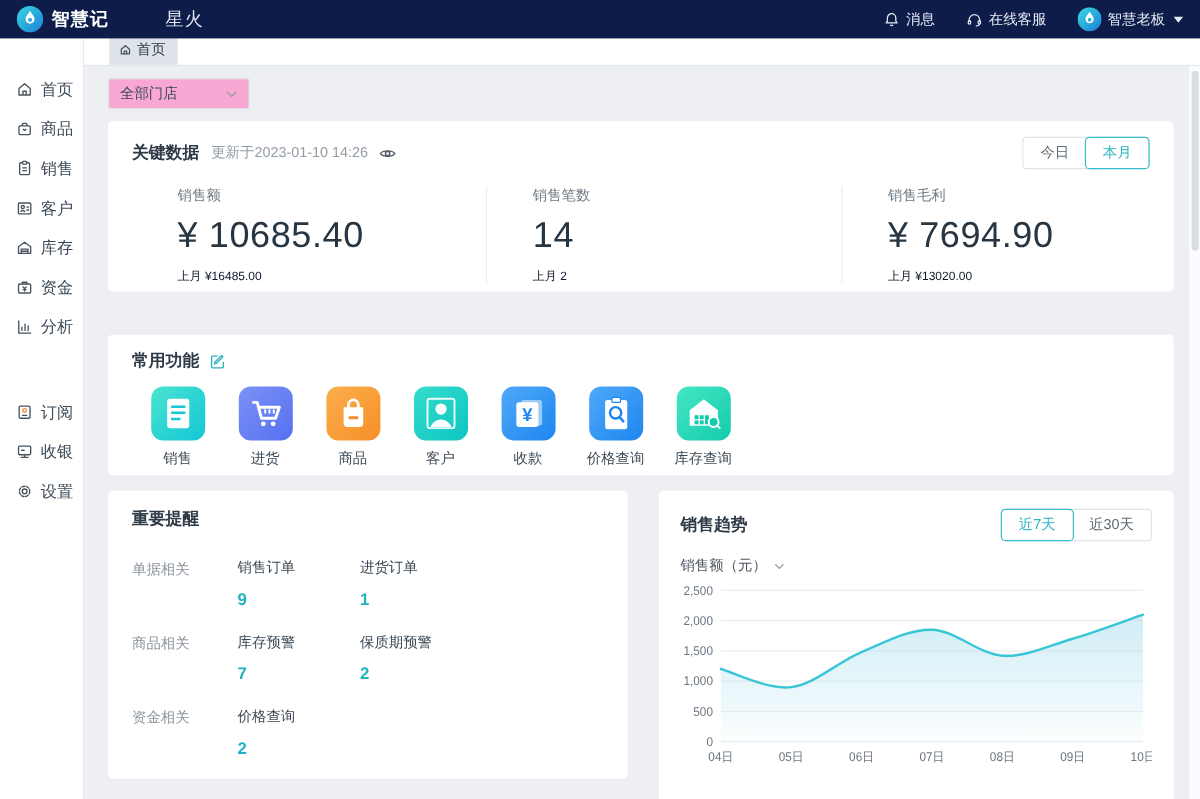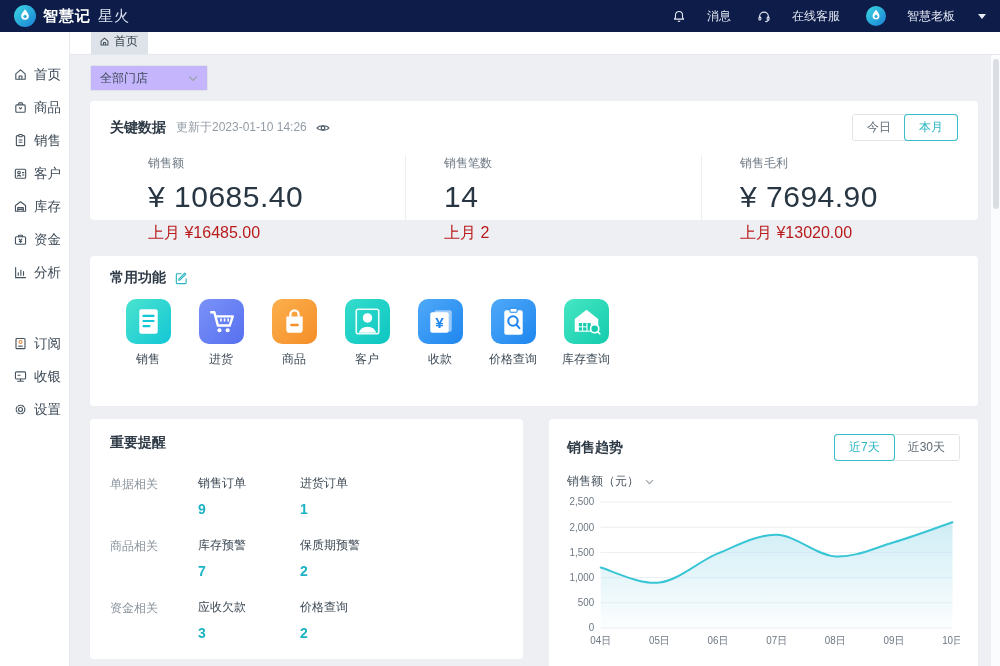--- a/index.html
+++ b/index.html
@@ -1,59 +1,59 @@
 <!DOCTYPE html>
 <html><head>
 <meta charset="utf-8">
 <style>
   * { margin:0; padding:0; box-sizing:border-box; }
   html,body { width:1000px; height:666px; overflow:hidden; font-family:"Liberation Sans","DejaVu Sans",sans-serif; background:#edeff3; }
   .navbar { position:absolute; top:0; left:0; right:0; height:32px; background:#0d1c49; display:flex; align-items:center; padding:0 14px; color:#fff; z-index:10; }
   .brand { display:flex; align-items:center; gap:7px; }
   .brand-bold { font-size:15px; font-weight:bold; letter-spacing:1px; }
-  .brand-light { font-size:15px; font-weight:300; color:#dfe5f2; letter-spacing:1px; }
+  .brand-light { font-size:15px; font-weight:300; color:#dfe5f2; letter-spacing:1px;margin-left:40px; }
   .nav-right { margin-left:auto; display:flex; align-items:center; gap:26px; font-size:12px; color:#e6eaf4; }
-  .nav-item { display:flex; align-items:center; gap:21px; cursor:pointer; }
+  .nav-item { display:flex; align-items:center; gap:5px; cursor:pointer; }
   .avatar { width:20px; height:20px; border-radius:50%; }
   .caret-down { width:0; height:0; border-left:4px solid transparent; border-right:4px solid transparent; border-top:5px solid #e6eaf4; margin-left:2px; }
 
   .sidebar { position:absolute; top:32px; left:0; bottom:0; width:70px; background:#fff; border-right:1px solid #e7eaee; padding-top:26px; z-index:5; }
   .side-item { height:33px; display:flex; align-items:center; gap:6px; padding-left:13px; font-size:13.5px; color:#3d4a57; cursor:pointer; }
   .side-gap { height:38px; }
   .side-item svg { flex:0 0 auto; }
 
   .tabbar { position:absolute; top:32px; left:70px; right:0; height:23px; background:#fff; border-bottom:1px solid #e4e8ec; display:flex; align-items:flex-end; padding-left:21px; z-index:4; }
   .tab { background:#dde3e8; border-radius:2px 2px 0 0; font-size:12px; color:#36424d; padding:3px 10px 4px 8px; display:flex; align-items:center; gap:4px; cursor:pointer; }
 
   .scrollbar { position:absolute; top:55px; right:0; bottom:0; width:10px; background:#fbfcfd; border-left:1px solid #eceef0; z-index:6; }
   .scroll-thumb { position:absolute; top:4px; left:2px; width:6px; height:150px; border-radius:3px; background:#dadde2; }
 
   .content { position:absolute; top:55px; left:70px; right:10px; bottom:0; background:#edeff3; overflow:hidden; padding:10px 12px 0 20px; }
 
-  .select-box { width:118px; height:26px; background:#c4b5fd; border:1px solid #dfe3e8; border-radius:2px; display:flex; align-items:center; font-size:12px; color:#3c4956; padding:0 9px; cursor:pointer; margin-bottom:10px; }
+  .select-box { width:118px; height:26px; background:#f9a8d4; border:1px solid #dfe3e8; border-radius:2px; display:flex; align-items:center; font-size:12px; color:#3c4956; padding:0 9px; cursor:pointer; margin-bottom:10px; }
   .select-box .chev { margin-left:auto; }
 
   .card { background:#fff; border-radius:4px; }
   .card-head { display:flex; align-items:center; }
   .card-title { font-size:14px; font-weight:bold; color:#2e3a46; }
 
-  .kd-card { padding:13px 20px 16px; margin-bottom:13px; height:119px; }
+  .kd-card { padding:13px 20px 16px; margin-bottom:13px; height:142px; }
   .kd-updated { font-size:12px; color:#939ca5; margin-left:10px; }
   .eye-btn { margin-left:8px; cursor:pointer; display:flex; align-items:center; }
   .seg { margin-left:auto; display:inline-flex; background:#fff; border:1px solid #e0e4e8; border-radius:3px; }
   .seg button { border:none; background:#fff; font-size:12px; color:#5f6a75; padding:4px 14px; cursor:pointer; border-radius:3px; font-family:inherit; }
   .seg button.active { box-shadow:0 0 0 1px #36bdc9; color:#2ab5c3; position:relative; z-index:1; }
   .metrics { display:flex; margin-top:14px; }
   .metric { flex:1; padding-left:38px; }
   .metric + .metric { border-left:1px solid #ecees0; border-left:1px solid #eceef1;margin-left:39px; }
   .metric-label { font-size:12px; color:#6e7a85; }
   .metric-value { font-size:30px; font-weight:500; color:#273642; margin-top:8px; letter-spacing:.5px; }
-  .metric-prev { font-size:16px; color:#b91c1c; margin-top:9px; }
-
-  .qa-card { padding:13px 20px 18px; margin-bottom:13px; height:150px;margin-top:36px; }
+  .metric-prev { font-size:10px; color:#0f172a; margin-top:9px; }
+
+  .qa-card { padding:13px 20px 18px; margin-bottom:13px; height:117px;margin-top:36px; }
   .edit-btn { margin-left:8px; cursor:pointer; display:flex; align-items:center; }
   .qa-row { display:flex; gap:1px; padding-left:2px; margin-top:12px; }
   .qa-item { width:72px; display:flex; flex-direction:column; align-items:center; cursor:pointer; }
   .qa-icon { width:45px; height:45px; border-radius:10px; }
   .qa-label { font-size:12px; color:#3d4a56; margin-top:7px; white-space:nowrap; }
   .g-teal   { background:linear-gradient(135deg,#4ae4cf,#13c6d6); }
   .g-blue   { background:linear-gradient(135deg,#7b92f8,#5670ef); }
   .g-orange { background:linear-gradient(135deg,#fbb04d,#f58e28); }
   .g-cyan   { background:linear-gradient(135deg,#35ddcc,#0cc5c1); }
   .g-skyblue{ background:linear-gradient(135deg,#4fa9f8,#1e86ef); }
@@ -420,24 +420,20 @@
             <div class="rem-item-label">库存预警</div>
             <div class="rem-item-value">7</div>
           </div>
           <div class="rem-item">
             <div class="rem-item-label">保质期预警</div>
             <div class="rem-item-value">2</div>
           </div>
         </div>
         <div class="rem-row">
           <div class="rem-cat">资金相关</div>
-          <div class="rem-item">
-            <div class="rem-item-label">应收欠款</div>
-            <div class="rem-item-value">3</div>
-          </div>
           <div class="rem-item">
             <div class="rem-item-label">价格查询</div>
             <div class="rem-item-value">2</div>
           </div>
         </div>
       </div>
     </div>
 
     <div class="card trend-card">
       <div class="card-head">

